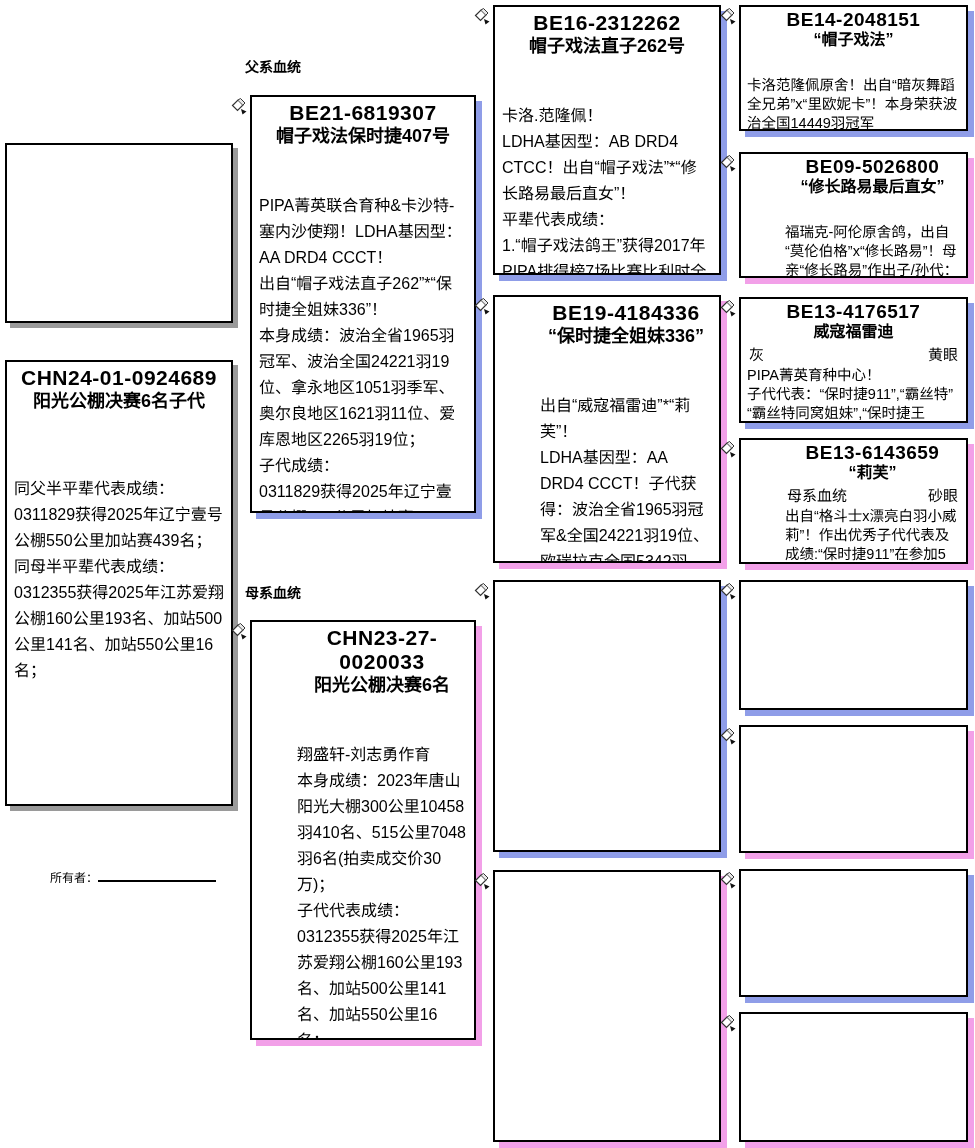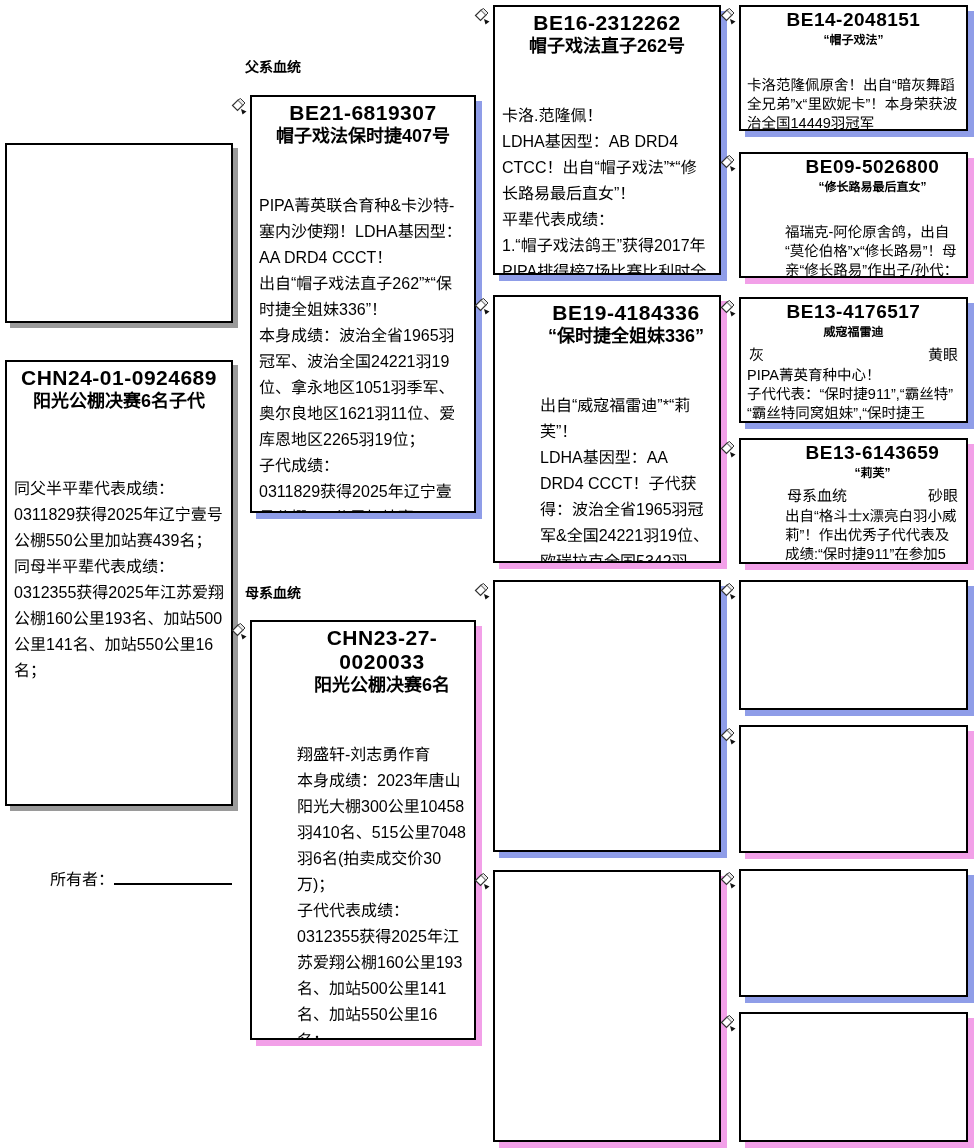--- a/index.html
+++ b/index.html
@@ -10,38 +10,38 @@
   .pbox{position:relative;width:100%;height:100%;background:#fff;
         border:2px solid #000;overflow:hidden;box-sizing:border-box;}
   .shadow-blue{box-shadow:6px 6px 0 var(--blue);}
   .shadow-pink{box-shadow:6px 6px 0 var(--pink);padding-left:38px;}
   .shadow-gray{box-shadow:5px 5px 0 var(--gray);}
 
   .hdr1{font-weight:bold;text-align:center;font-size:21px;line-height:24px;margin-top:4px;
         letter-spacing:.5px;}
   .hdr2{font-weight:bold;text-align:center;font-size:18px;line-height:22px;}
   .small .hdr1{font-size:19px;line-height:21px;margin-top:2px;}
-  .small .hdr2{font-size:12px;line-height:20px;}
+  .small .hdr2{font-size:16px;line-height:20px;}
 
   .bodytext{font-size:16px;line-height:26px;padding:0 7px;white-space:pre-line;
             text-align:left;}
   .small .bodytext{font-size:14.5px;line-height:19px;padding:0 6px;}
   .gap-lg{margin-top:64px;}
   .gap-md{margin-top:46px;}
   .gap-sm{margin-top:26px;}
   .gap-0{margin-top:2px;}
 
   .traits{display:flex;justify-content:space-between;padding:0 8px;font-size:15px;
           line-height:19px;margin-top:3px;}
 
   .bucket{position:absolute;left:-22px;top:2px;width:20px;height:20px;cursor:pointer;}
 
   .branch-label{position:absolute;font-weight:bold;font-size:14px;}
 
-  .owner-row{position:absolute;font-size:16px;}
+  .owner-row{position:absolute;font-size:12px;}
   .owner-blank{display:inline-block;width:118px;height:14px;border-bottom:2px solid #000;
                vertical-align:baseline;}
 </style>
 </head>
 <body>
 
 <div id="canvas" style="--blue:#8F9DE8;--pink:#F2A0E8;--gray:#9A9A9A;">
 
   <div class="branch-label" style="left:245px;top:56px;font-family:Liberation Serif, serif;">父系血统</div>
   <div class="branch-label" style="left:245px;top:582px;">母系血统</div>

